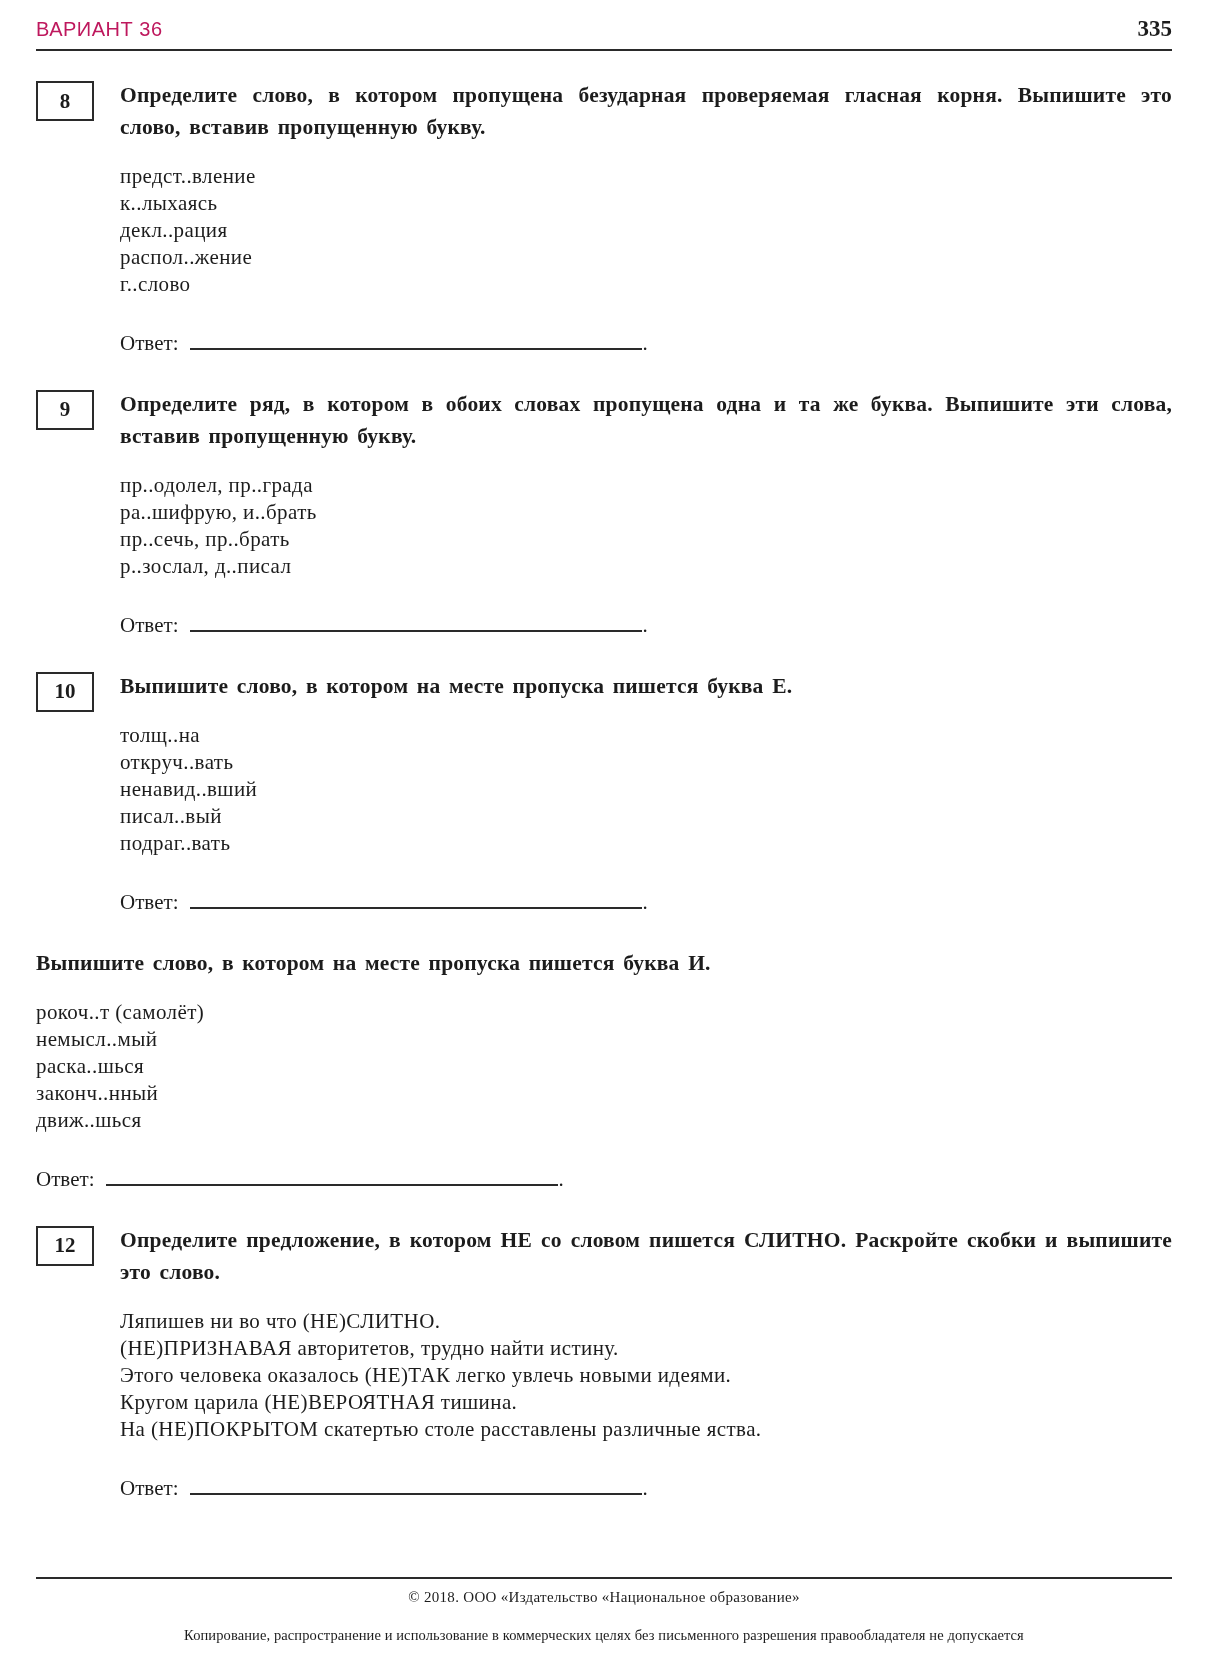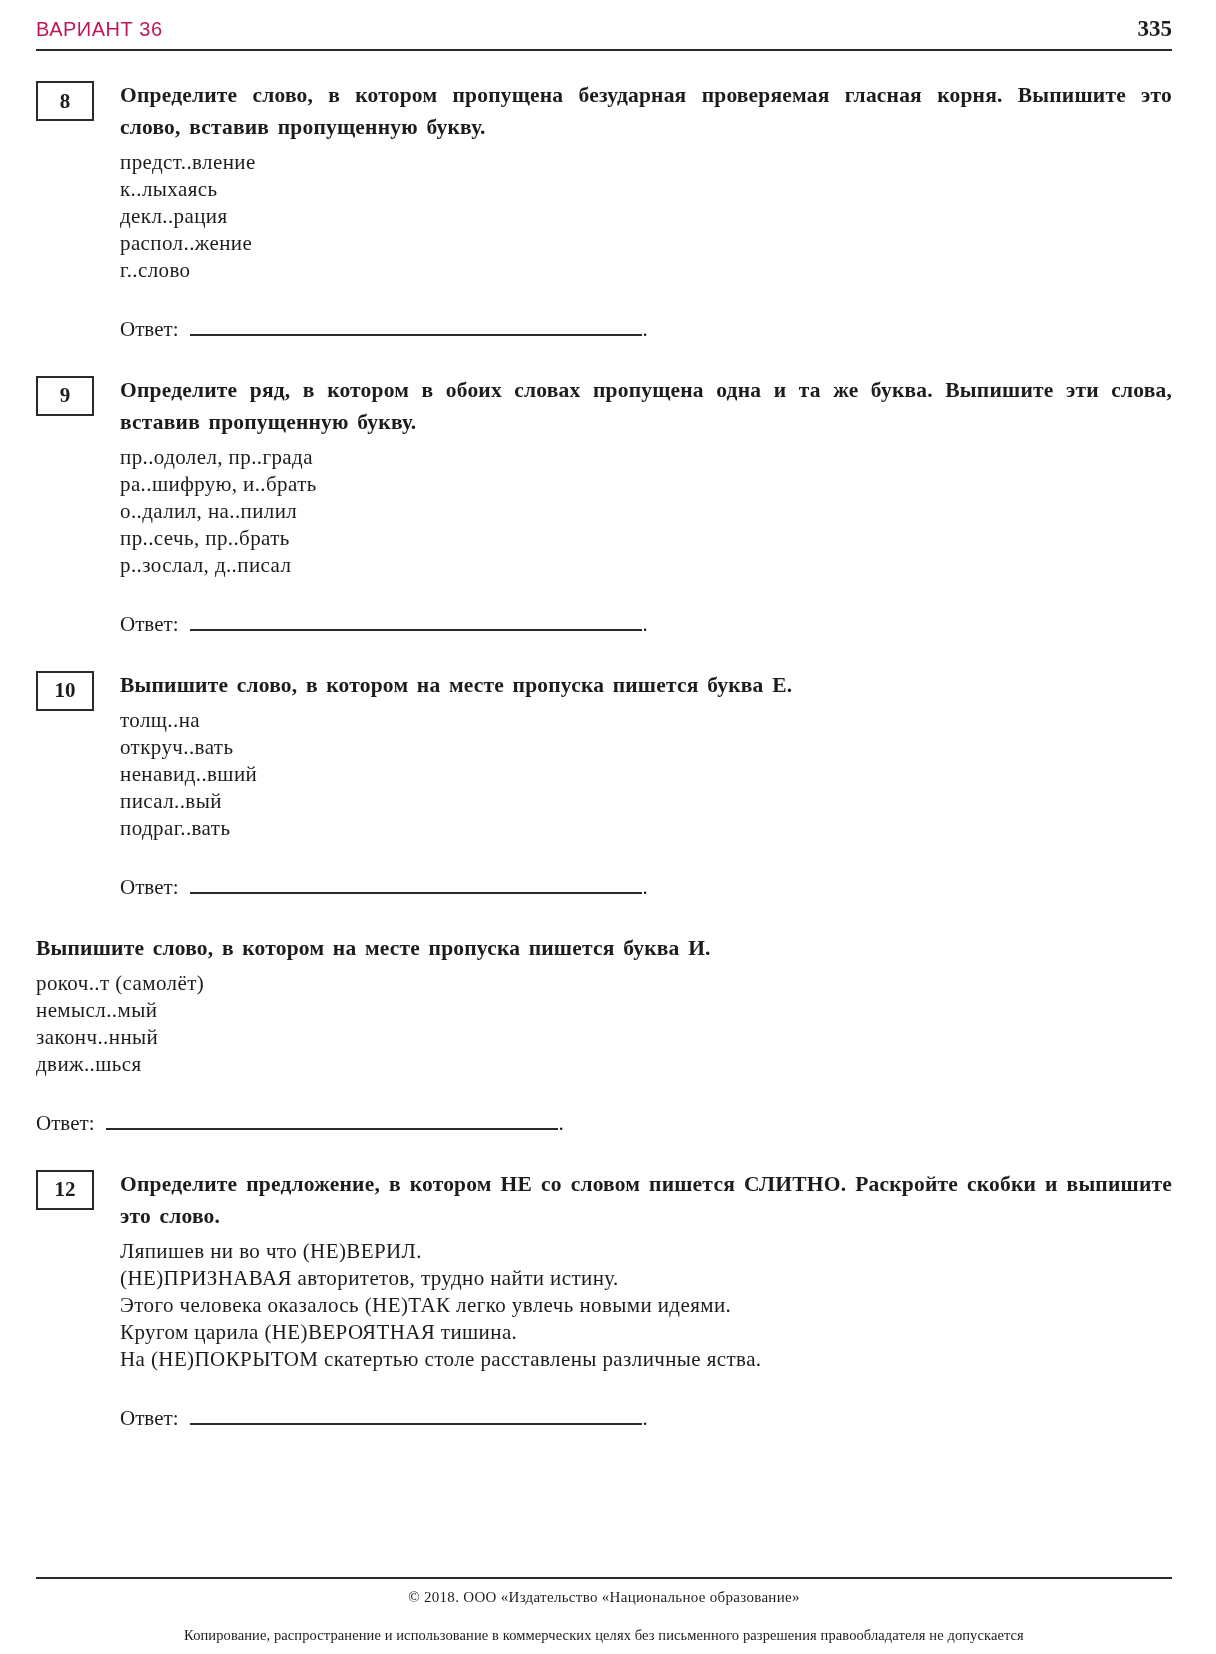--- a/index.html
+++ b/index.html
@@ -60,21 +60,21 @@
   .qbody { flex: 1; min-width: 0; }
   .prompt {
     margin: 0;
     font-size: 21.5px;
     line-height: 32px;
     font-weight: 700;
     text-align: justify;
     letter-spacing: 0.2px;
     word-spacing: 3px;
   }
-  .options { margin-top: 6px; }
+  .options { margin-top: 20px; }
   .option {
     font-size: 21px;
     line-height: 27px;
     letter-spacing: 0.4px;
   }
   .answer-row {
     margin-top: 30px;
     font-size: 21px;
     white-space: nowrap;
   }
@@ -146,21 +146,20 @@
     <div class="qnum-col">
       <div class="qnum-box">
         <span>9</span>
       </div>
     </div>
     <div class="qbody">
       <p class="prompt">Определите ряд, в котором в обоих словах пропущена одна и та же буква. Выпишите эти слова, вставив пропущенную букву.</p>
       <div class="options">
         <div class="option">пр..одолел, пр..града</div>
         <div class="option">ра..шифрую, и..брать</div>
-        <div class="option">о..далил, на..пилил</div>
         <div class="option">пр..сечь, пр..брать</div>
         <div class="option">р..зослал, д..писал</div>
       </div>
       <div class="answer-row">
         <span class="answer-label">Ответ:</span><span class="answer-blank"></span><span class="answer-dot">.</span>
       </div>
     </div>
   </section>
 
   <section class="question">
@@ -183,39 +182,40 @@
       </div>
     </div>
   </section>
 
   <section class="question">
     <div class="qbody">
       <p class="prompt">Выпишите слово, в котором на месте пропуска пишется буква И.</p>
       <div class="options">
         <div class="option">рокоч..т (самолёт)</div>
         <div class="option">немысл..мый</div>
+        <div class="option">раска..шься</div>
         <div class="option">законч..нный</div>
         <div class="option">движ..шься</div>
       </div>
       <div class="answer-row">
         <span class="answer-label">Ответ:</span><span class="answer-blank"></span><span class="answer-dot">.</span>
       </div>
     </div>
   </section>
 
   <section class="question">
     <div class="qnum-col">
       <div class="qnum-box">
         <span>12</span>
       </div>
     </div>
     <div class="qbody">
       <p class="prompt">Определите предложение, в котором НЕ со словом пишется СЛИТНО. Раскройте скобки и выпишите это слово.</p>
       <div class="options">
-        <div class="option">Ляпишев ни во что (НЕ)ВЕРИЛ.</div>
+        <div class="option">Ляпишев ни во что (НЕ)СЛИТНО.</div>
         <div class="option">(НЕ)ПРИЗНАВАЯ авторитетов, трудно найти истину.</div>
         <div class="option">Этого человека оказалось (НЕ)ТАК легко увлечь новыми идеями.</div>
         <div class="option">Кругом царила (НЕ)ВЕРОЯТНАЯ тишина.</div>
         <div class="option">На (НЕ)ПОКРЫТОМ скатертью столе расставлены различные яства.</div>
       </div>
       <div class="answer-row">
         <span class="answer-label">Ответ:</span><span class="answer-blank"></span><span class="answer-dot">.</span>
       </div>
     </div>
   </section>

